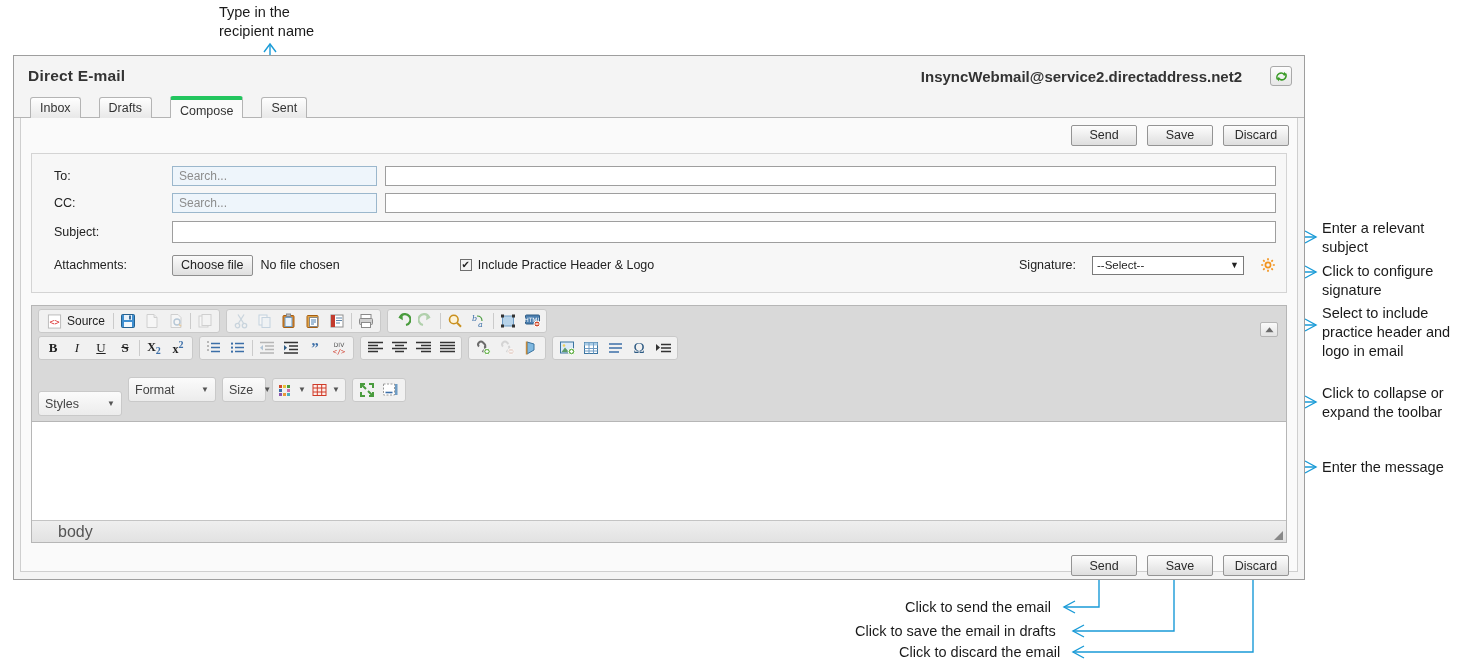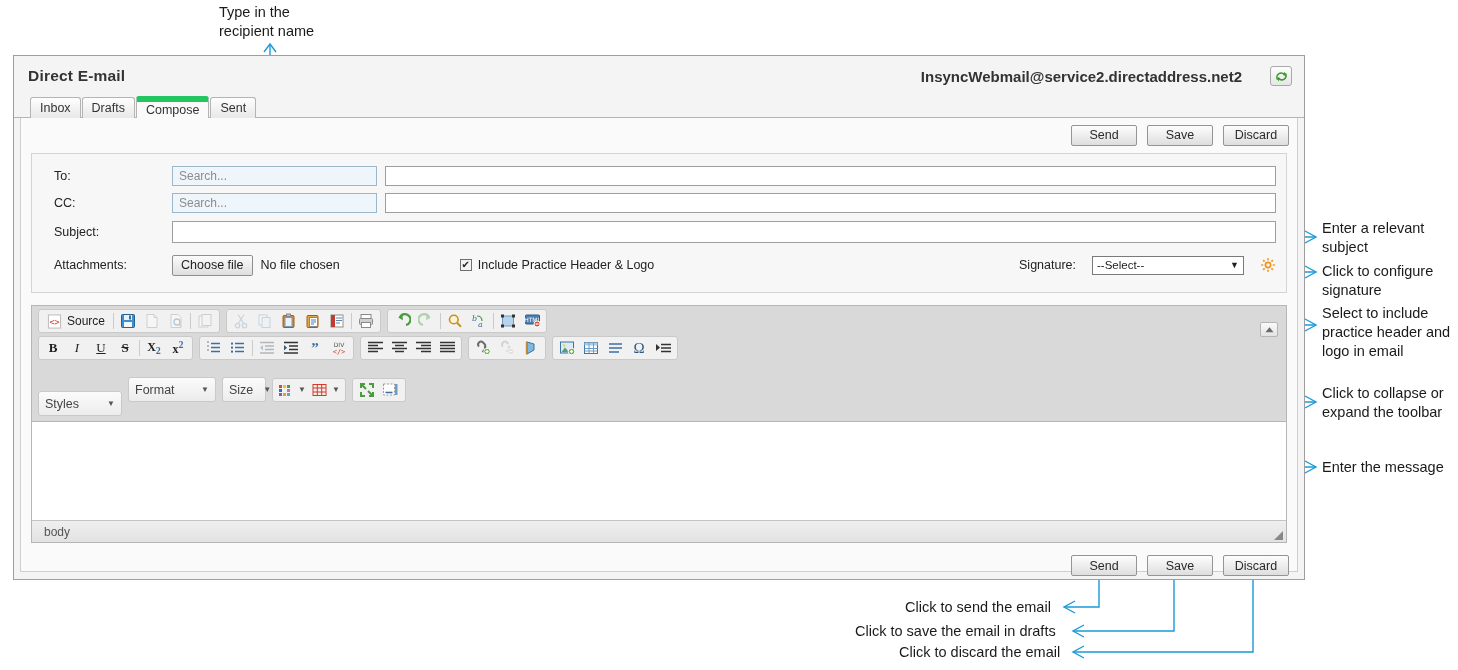--- a/index.html
+++ b/index.html
@@ -67,20 +67,21 @@
     cursor:pointer;
   }
 
   
   #tabs-row {
     position:relative;
     height:22px;
     padding-left:16px;
     display:flex;
     align-items:flex-end;
+    gap:17px;
   }
   #tabs-row::after {
     content:""; position:absolute; left:0; right:0; bottom:0;
     border-bottom:1px solid #b4b4b4;
   }
   .tab {
     position:relative;
     z-index:2;
     height:21px;
     padding:0 9px;
@@ -89,23 +90,24 @@
     display:flex; align-items:center;
     border:1px solid #b4b4b4;
     border-bottom:none;
     border-radius:3px 3px 0 0;
     background:linear-gradient(#fefefe,#e8e8e8);
     margin-right:1px;
     cursor:pointer;
   }
   .tab.active {
     background:#fafafa;
-    border-top:6px solid #22c55e;
+    border-top:4px solid #22c55e;
     height:22px;
     font-weight:normal;
+    align-items:flex-end;
   }
 
   
   #compose-panel {
     margin:0 6px 6px 6px;
     height:454px;
     background:#fafafa;
     border:1px solid #cfcfcf;
     border-top:none;
     position:relative;
@@ -295,22 +297,22 @@
     height:100px;
     background:#ffffff;
     border-top:1px solid #b6b6b6;
     border-bottom:1px solid #c4c4c4;
     cursor:text;
   }
   #editor-status {
     height:21px;
     background:linear-gradient(#efefef,#e2e2e2);
     display:flex; align-items:center;
-    padding-left:12px;
-    font-size:12px;
+    padding-left:26px;
+    font-size:16px;
     color:#555;
     position:relative;
   }
   #resize-grip {
     position:absolute; right:3px; bottom:2px;
     width:0; height:0;
     border-left:9px solid transparent;
     border-bottom:9px solid #888;
     cursor:nwse-resize;
   }

